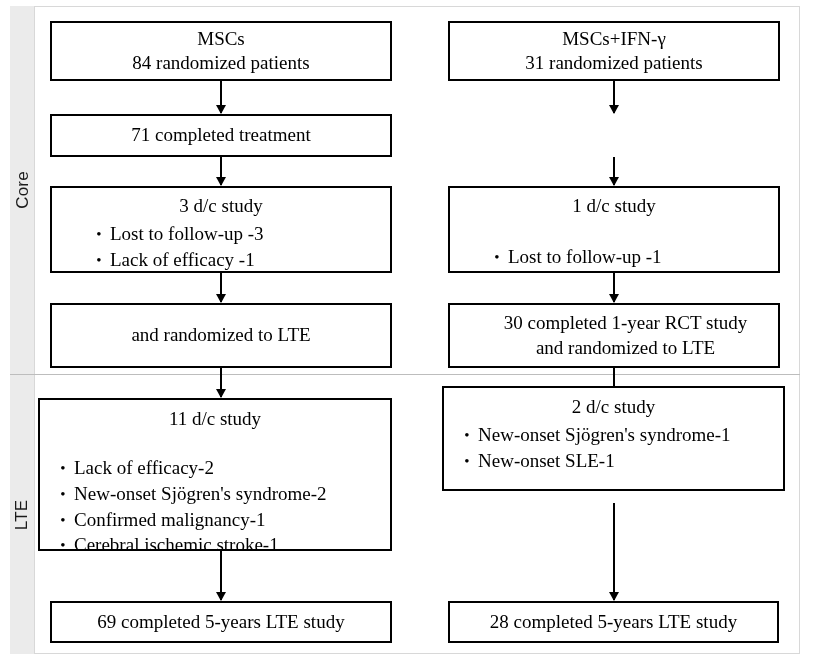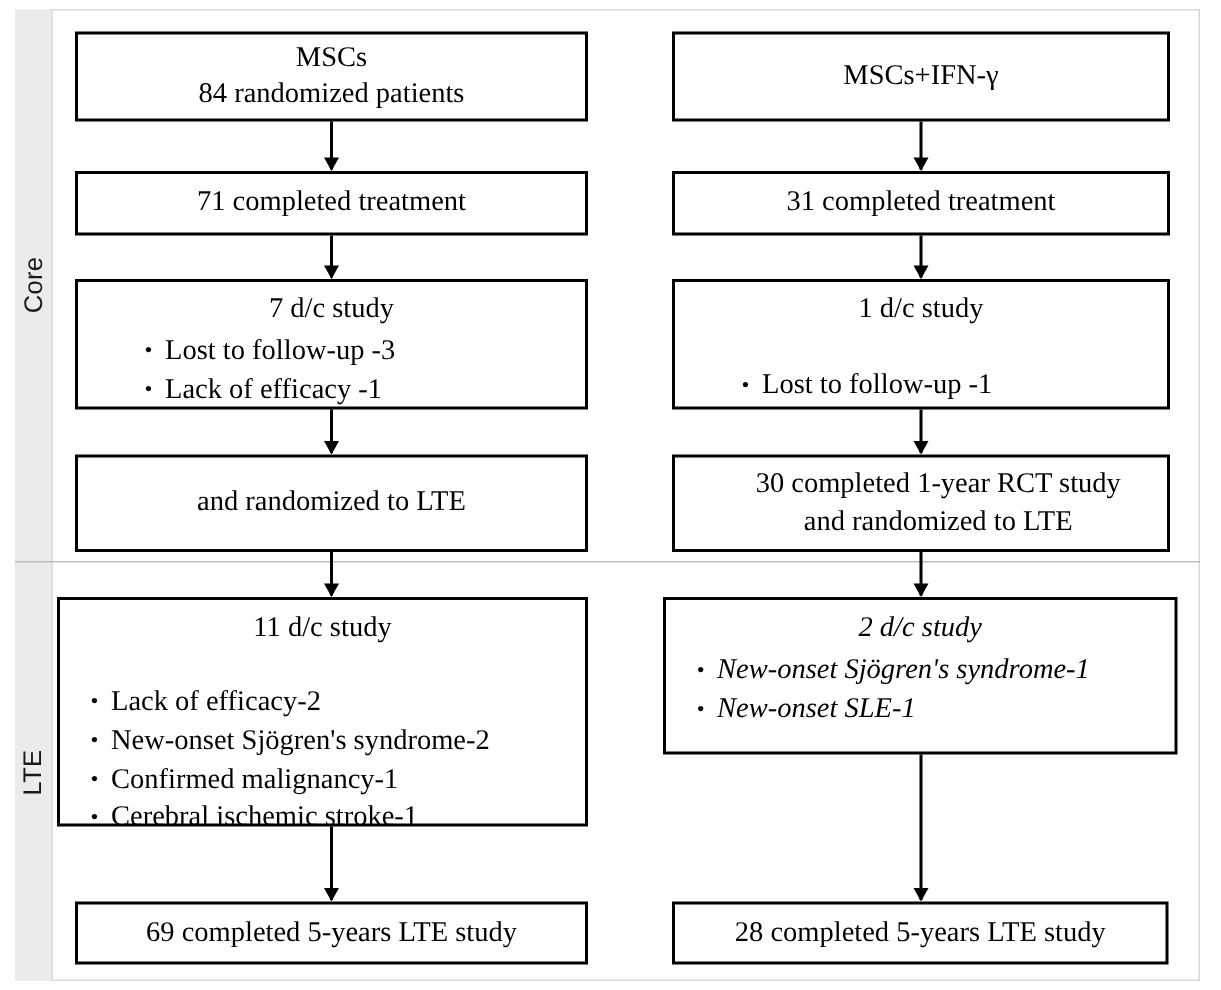--- a/index.html
+++ b/index.html
@@ -161,21 +161,21 @@
 
   <div class="arrow" style="left:220px; top:81px; height:32px;"></div>
 
   <div class="box" style="left:50px; top:114px; width:342px; height:43px;">
     <span class="centered">71 completed treatment</span>
   </div>
 
   <div class="arrow" style="left:220px; top:157px; height:28px;"></div>
 
   <div class="box" style="left:50px; top:186px; width:342px; height:87px; justify-content:flex-start; padding-top:6px;">
-    <span class="headline">7 d/c study</span>
+    <span class="headline">3 d/c study</span>
     <ul class="bullets pad-wide">
       <li>
         <span class="dot">•</span>
         <span class="btext">Lost to follow-up -3</span>
       </li>
       <li>
         <span class="dot">•</span>
         <span class="btext">Lack of efficacy -1</span>
       </li>
     </ul>
@@ -212,27 +212,25 @@
   </div>
 
   <div class="arrow" style="left:220px; top:551px; height:49px;"></div>
 
   <div class="box" style="left:50px; top:601px; width:342px; height:42px;">
     <span class="centered">69 completed 5-years LTE study</span>
   </div>
 
   <div class="box" style="left:448px; top:21px; width:332px; height:60px;">
     <span class="centered">MSCs+IFN-γ</span>
+    <span class="centered">31 randomized patients</span>
   </div>
 
   <div class="arrow" style="left:613px; top:81px; height:32px;"></div>
 
-  <div class="box" style="left:448px; top:114px; width:332px; height:43px;">
-    <span class="centered">31 completed treatment</span>
-  </div>
 
   <div class="arrow" style="left:613px; top:157px; height:28px;"></div>
 
   <div class="box" style="left:448px; top:186px; width:332px; height:87px; justify-content:space-between; padding-top:6px;">
     <span class="headline">1 d/c study</span>
     <ul class="bullets pad-wide">
       <li>
         <span class="dot">•</span>
         <span class="btext">Lost to follow-up -1</span>
       </li>
@@ -241,21 +239,21 @@
 
   <div class="arrow" style="left:613px; top:273px; height:29px;"></div>
 
   <div class="box" style="left:448px; top:303px; width:332px; height:65px;padding-left:23px;">
     <span class="centered">30 completed 1-year RCT study</span>
     <span class="centered">and randomized to LTE</span>
   </div>
 
   <div class="arrow" style="left:613px; top:368px; height:29px;"></div>
 
-  <div class="box" style="left:442px; top:398px; width:343px; height:105px; justify-content:flex-start; padding-top:7px;font-style:italic;">
+  <div class="box" style="left:442px; top:386px; width:343px; height:105px; justify-content:flex-start; padding-top:7px;">
     <span class="headline">2 d/c study</span>
     <ul class="bullets pad-narrow">
       <li>
         <span class="dot">•</span>
         <span class="btext">New-onset Sjögren's syndrome-1</span>
       </li>
       <li>
         <span class="dot">•</span>
         <span class="btext">New-onset SLE-1</span>
       </li>

